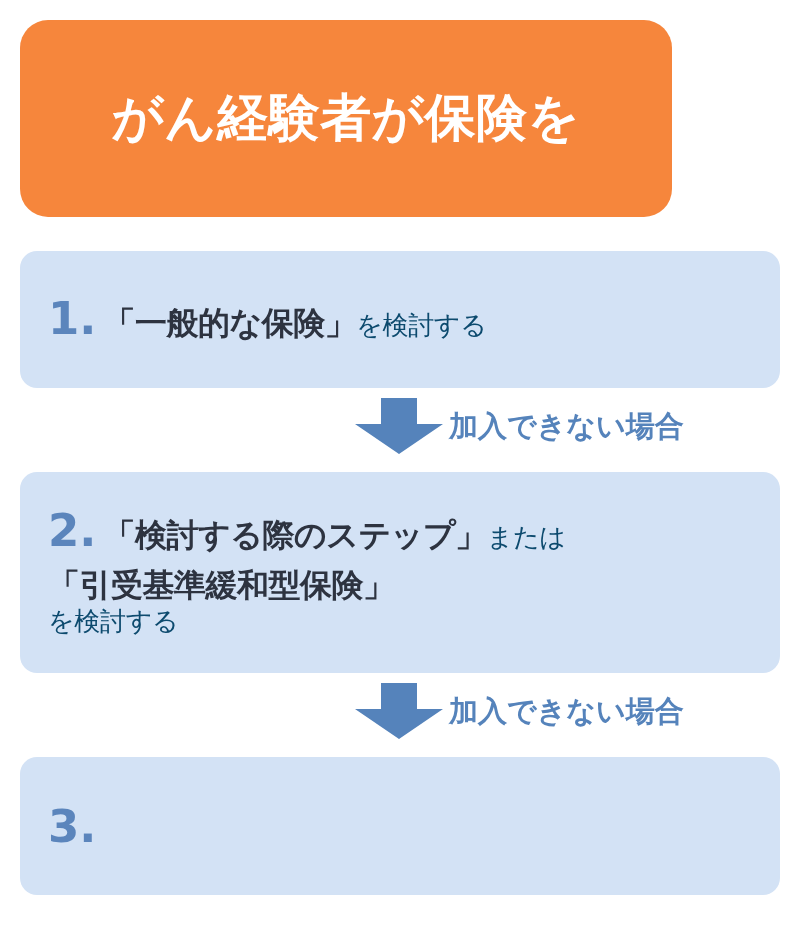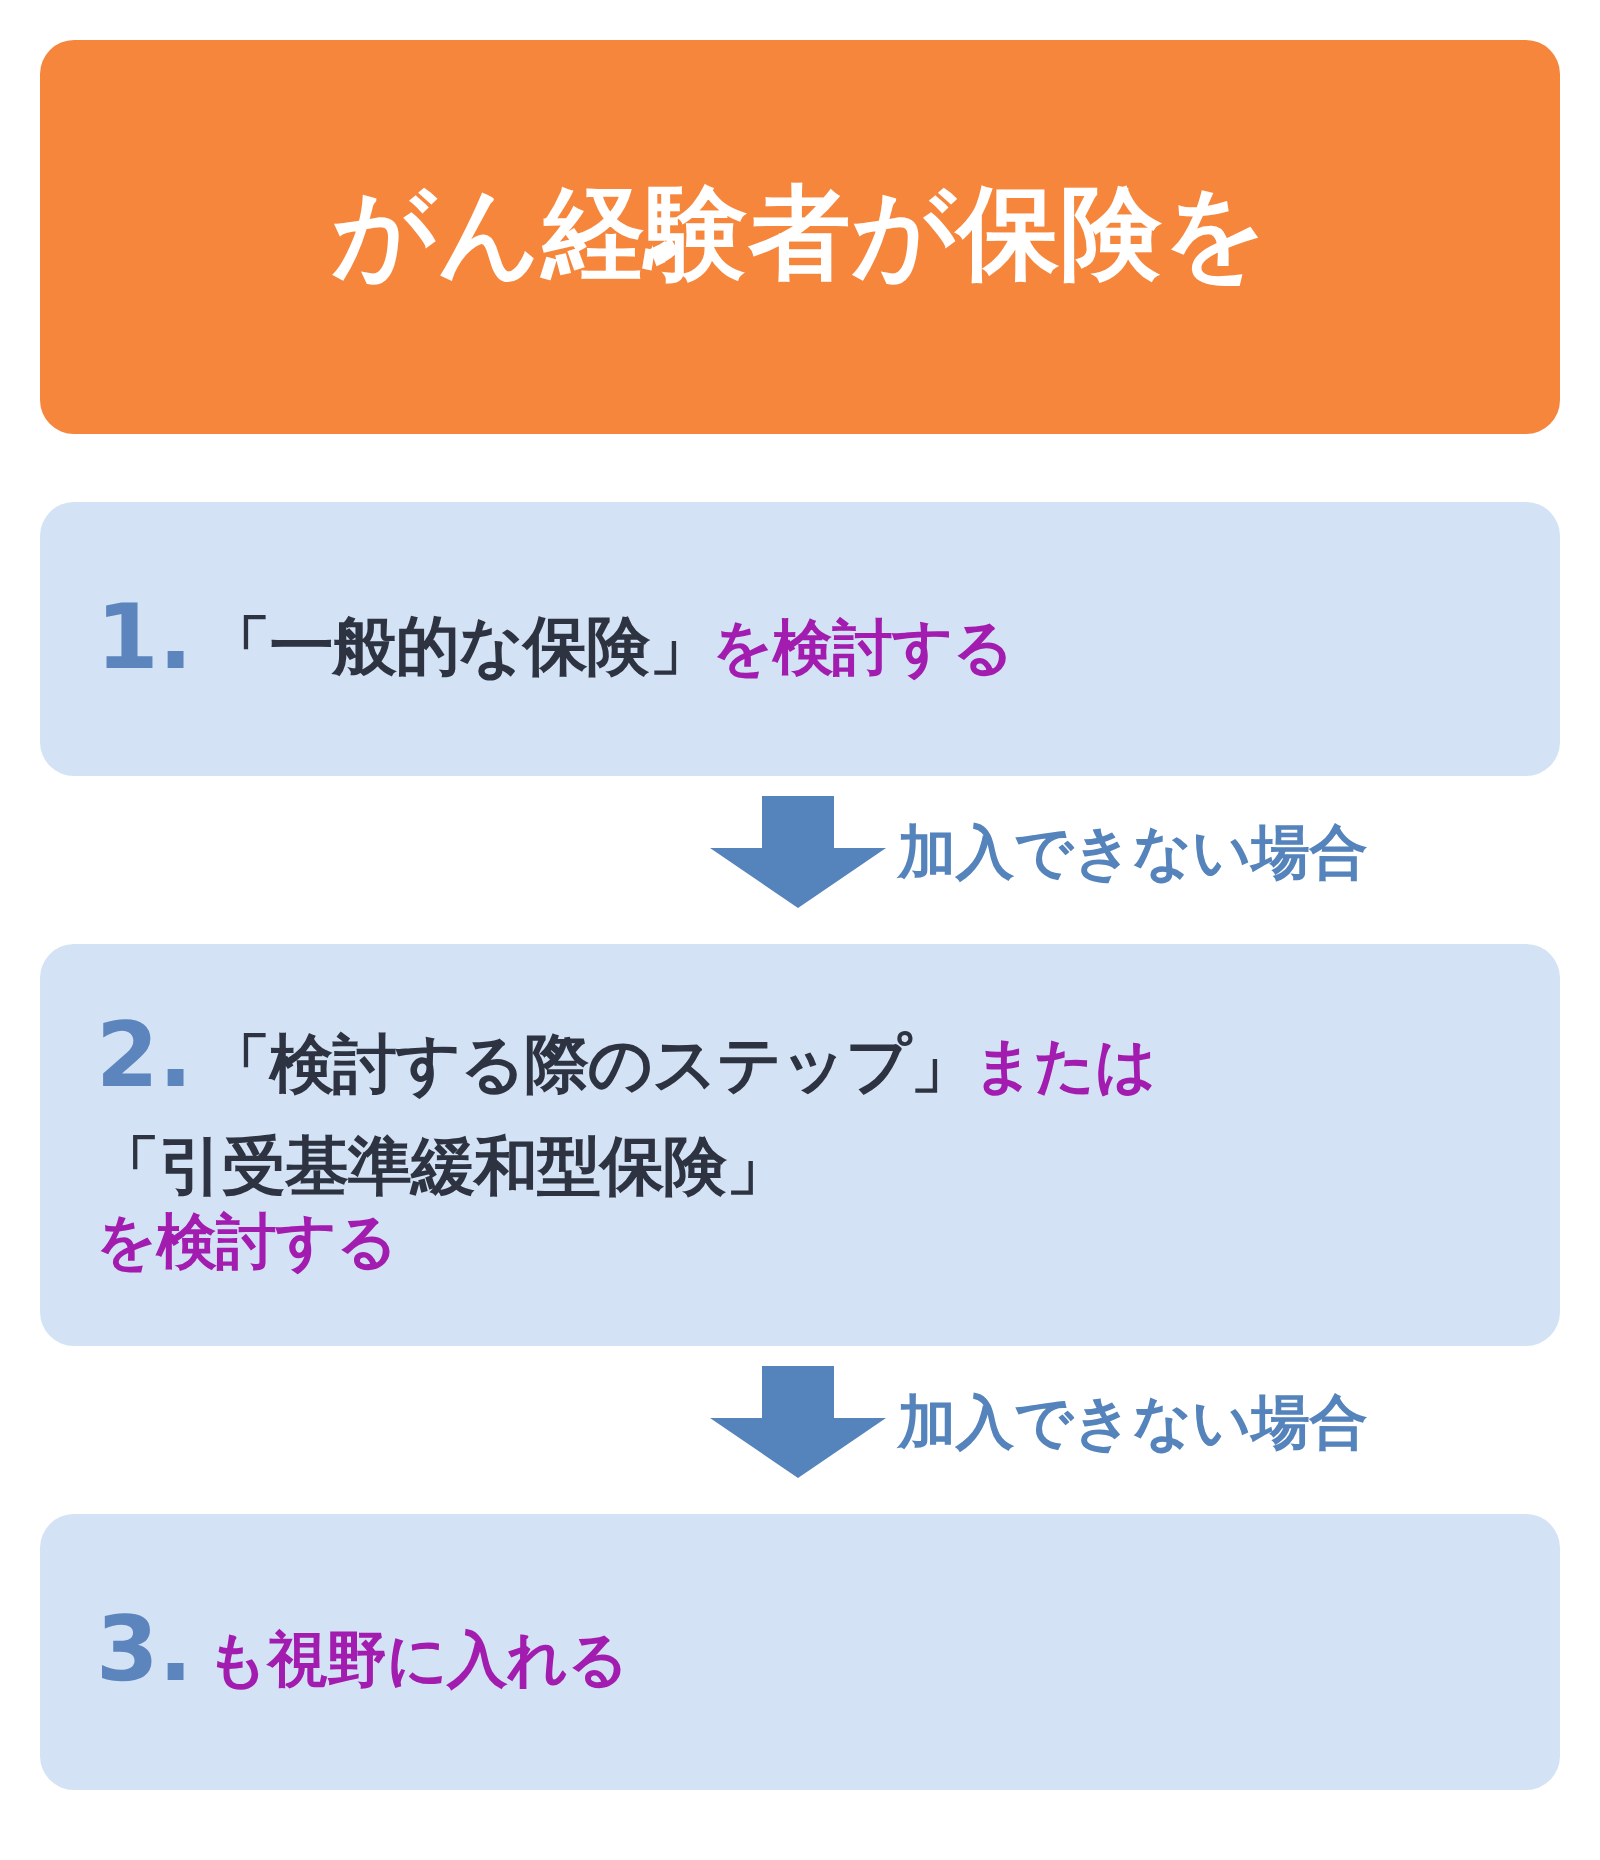--- a/index.html
+++ b/index.html
@@ -19,24 +19,24 @@
     background: #ffffff;
     overflow: hidden;
     margin: 0 auto;
   }
 
   
   .header-banner {
     position: absolute;
     left: 20px;
     top: 20px;
-    width: 760px;
+    width: 652px;
     height: 197px;
     background: #f6863c;
-    border-radius: 17px;
+    border-radius: 28px;
     display: flex;
     flex-direction: column;
     align-items: center;
     justify-content: center;
     box-sizing: border-box;
     padding: 0 10px;
   }
   .header-line {
     color: #ffffff;
     font-size: 51px;
@@ -88,23 +88,23 @@
     flex: 0 0 auto;
   }
   .step-main {
     color: #2d3340;
     font-size: 32px;
     font-weight: 700;
     line-height: 1.25;
     letter-spacing: -0.5px;
   }
   .step-sub {
-    color: #a21caf;
-    font-size: 30px;
-    font-weight: 700;
+    color: #0c4a6e;
+    font-size: 26px;
+    font-weight: 400;
     line-height: 1.25;
     letter-spacing: -0.3px;
   }
 
   
   .connector {
     position: absolute;
     left: 355px;
     display: flex;
     align-items: center;
@@ -167,17 +167,16 @@
   <div class="connector connector-2">
     <svg class="arrow-down" viewBox="0 0 88 56" aria-hidden="true">
       <polygon points="26,0 62,0 62,26 88,26 44,56 0,26 26,26" fill="#5583bb"></polygon>
     </svg>
     <span class="connector-label">加入できない場合</span>
   </div>
 
   <div class="step-box step-3">
     <div class="step-line">
       <span class="step-number">3.</span>
-      <span class="step-sub">も視野に入れる</span>
     </div>
   </div>
 
 </div>
 
 </body></html>

